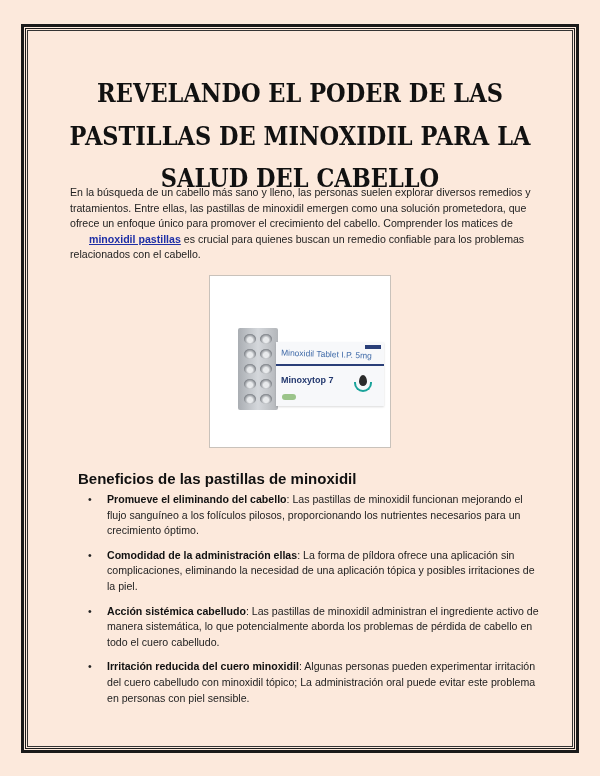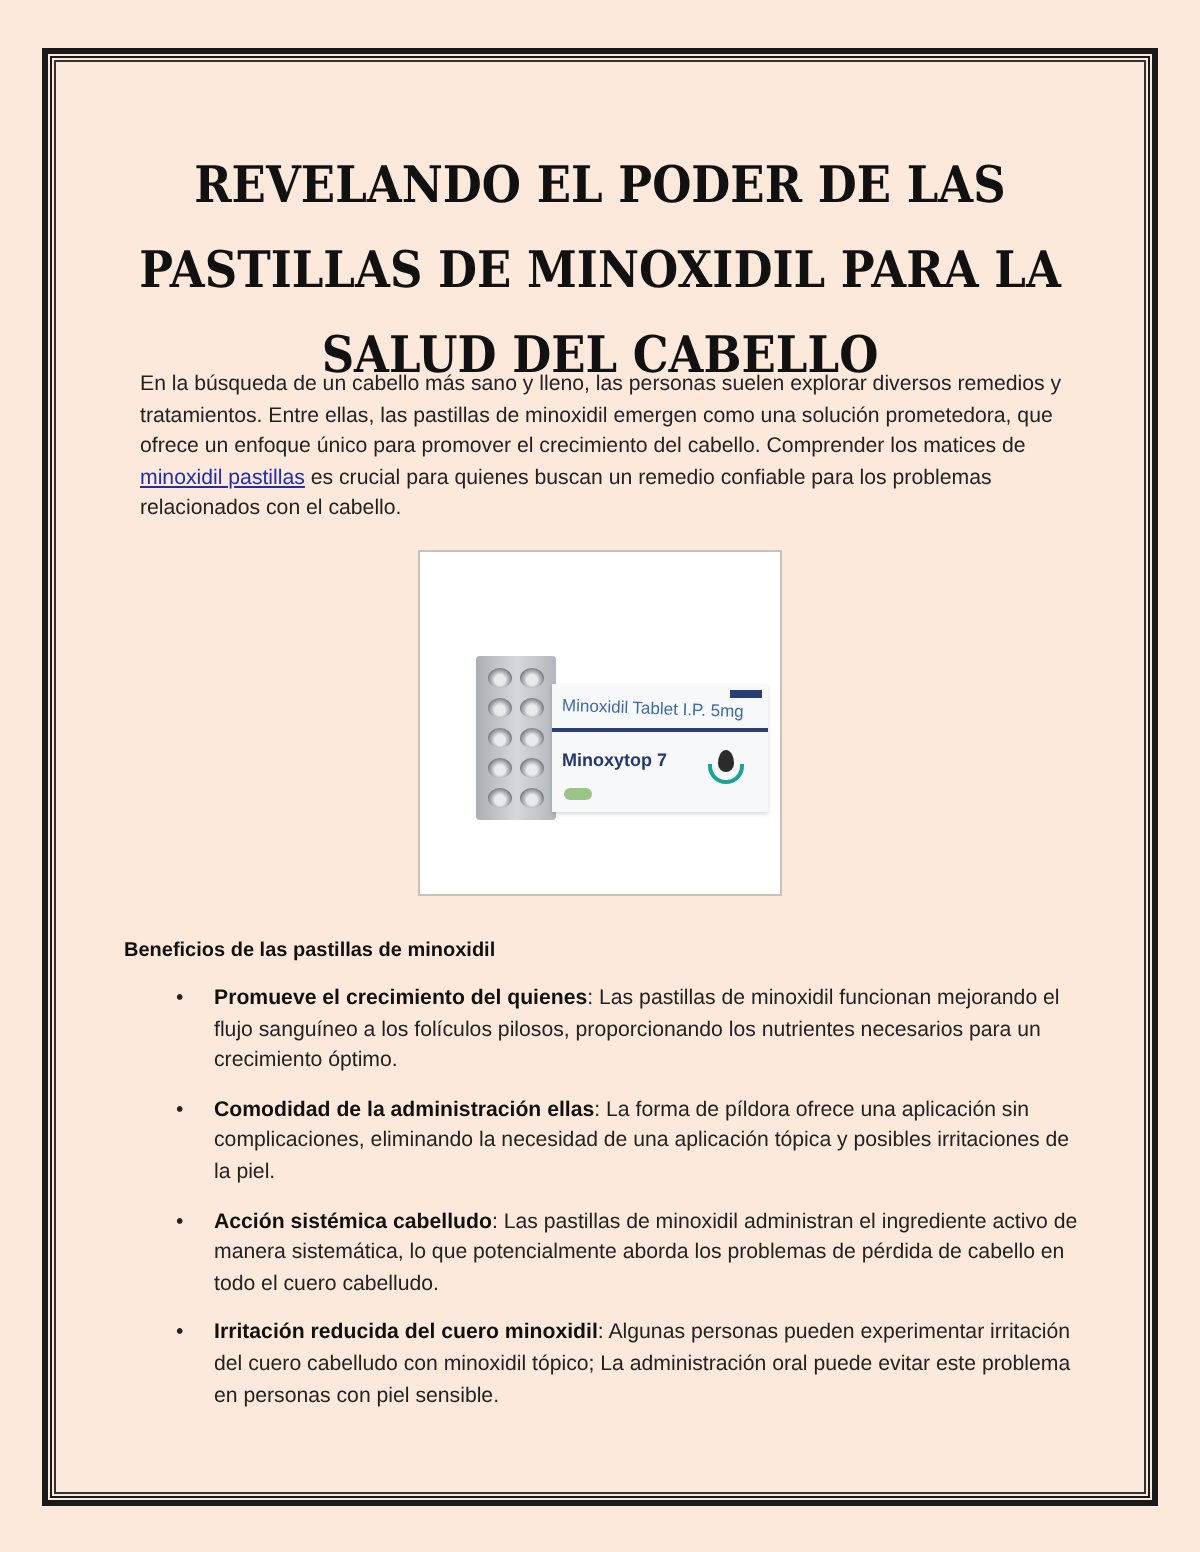--- a/index.html
+++ b/index.html
@@ -22,21 +22,21 @@
   .title {
     position:absolute; left:40px; top:72px; width:520px; text-align:center;
     font-family: "DejaVu Serif", serif; font-weight:bold; font-size:22.5px;
     line-height:38px; letter-spacing:0px; color:#111; text-transform:uppercase;
     transform:scaleY(1.12); transform-origin:top;
   }
   .intro {
     position:absolute; left:70px; top:185px; width:462px;
     font-size:10.6px; line-height:15.6px; color:#222;
   }
-  .intro a { color:#1f2fa6; font-weight:normal; text-decoration:underline; }
+  .intro a { color:#1f2fa6; font-weight:bold; text-decoration:underline;margin-left:19px; }
   .img-box {
     position:absolute; left:209px; top:275px; width:182px; height:173px;
     box-sizing:border-box; border:1px solid #c9c2bb; background:#ffffff;
   }
   .blister {
     position:absolute; left:28px; top:52px; width:40px; height:82px;
     background:linear-gradient(90deg,#a9adb2,#d5d8dc,#b3b6ba); border-radius:2px;
   }
   .pill {
     position:absolute; width:12px; height:10px; border-radius:50%;
@@ -62,21 +62,21 @@
   }
   .box-logo {
     position:absolute; left:6px; top:52px; width:14px; height:6px; background:#9bc48a; border-radius:3px;
   }
   .box-icon {
     position:absolute; right:12px; top:30px; width:18px; height:22px;
   }
   .box-icon .drop { position:absolute; left:5px; top:3px; width:8px; height:11px; background:#2b2b2b; border-radius:50% 50% 50% 50% / 60% 60% 40% 40%; }
   .box-icon .arc { position:absolute; left:0; top:10px; width:18px; height:10px; border:2px solid #1aa39a; border-top:none; border-radius:0 0 12px 12px; box-sizing:border-box; }
   .section-head {
-    position:absolute; left:62px; top:470px; font-weight:bold; font-size:10px; color:#111;
+    position:absolute; left:78px; top:470px; font-weight:bold; font-size:15px; color:#111;
   }
   .list { position:absolute; left:70px; top:492px; width:470px; margin:0; padding:0; list-style:none; }
   .list li { position:relative; padding-left:37px; font-size:10.6px; line-height:15.6px; color:#222; margin-bottom:9px; }
   .list li .bullet { position:absolute; left:18px; top:0; }
   .list li b { color:#111; }
 </style>
 </head>
 <body>
 
 <div class="frame-outer"></div>
@@ -113,21 +113,21 @@
       <div class="drop"></div>
     </div>
   </div>
 </div>
 
 <div class="section-head">Beneficios de las pastillas de minoxidil</div>
 
 <ul class="list">
   <li>
     <span class="bullet">•</span>
-    <b>Promueve el crecimiento del quienes</b><span>: Las pastillas de minoxidil funcionan mejorando el flujo sanguíneo a los folículos pilosos, proporcionando los nutrientes necesarios para un crecimiento óptimo.</span>
+    <b>Promueve el eliminando del cabello</b><span>: Las pastillas de minoxidil funcionan mejorando el flujo sanguíneo a los folículos pilosos, proporcionando los nutrientes necesarios para un crecimiento óptimo.</span>
   </li>
   <li>
     <span class="bullet">•</span>
     <b>Comodidad de la administración ellas</b><span>: La forma de píldora ofrece una aplicación sin complicaciones, eliminando la necesidad de una aplicación tópica y posibles irritaciones de la piel.</span>
   </li>
   <li>
     <span class="bullet">•</span>
     <b>Acción sistémica cabelludo</b><span>: Las pastillas de minoxidil administran el ingrediente activo de manera sistemática, lo que potencialmente aborda los problemas de pérdida de cabello en todo el cuero cabelludo.</span>
   </li>
   <li>

